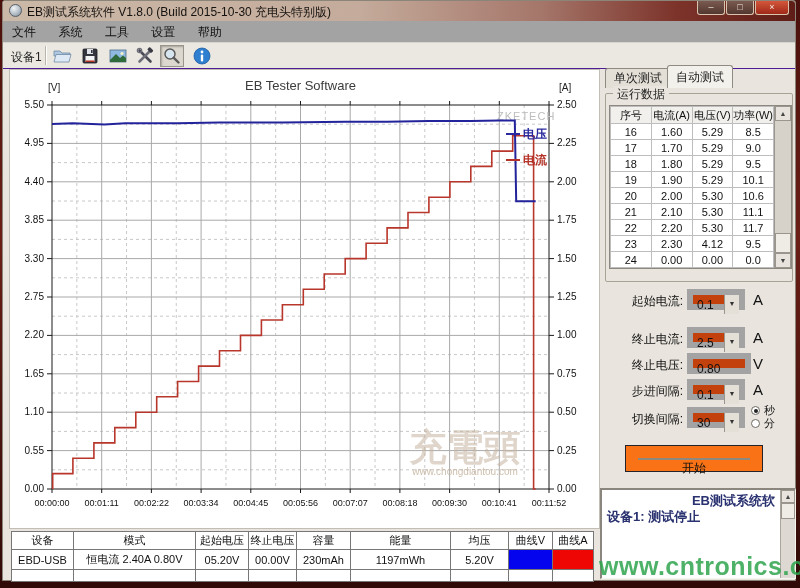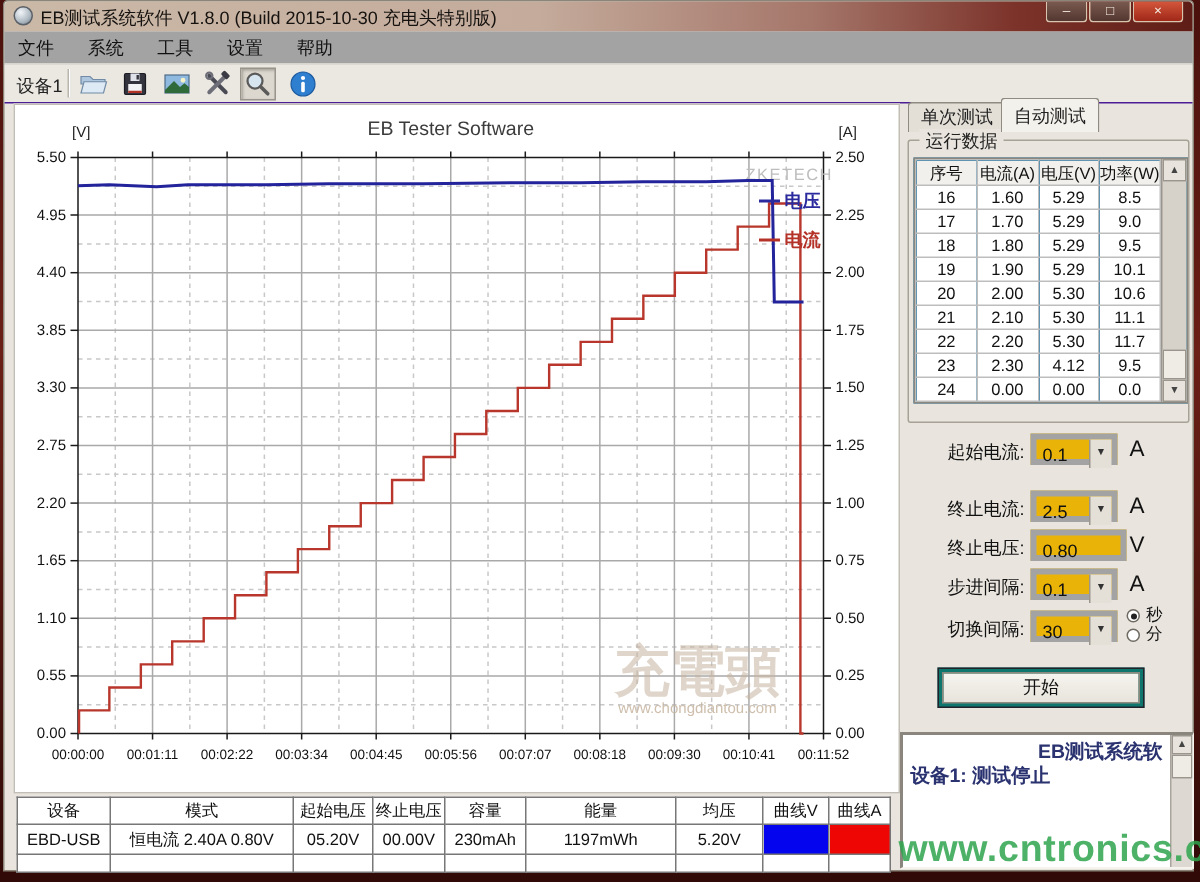--- a/index.html
+++ b/index.html
@@ -36,48 +36,48 @@
   .chartpanel{position:absolute;left:6px;top:68px;width:591px;height:460px;background:#fff;
     border:1px solid #c2beb5;box-sizing:border-box;}
   .chartpanel svg{display:block;}
   
   .tab{position:absolute;top:67px;height:19px;line-height:19px;padding:0 8px;font-size:12px;color:#222;
     background:#e3dfd7;border:1px solid #8f8b82;border-bottom:none;border-radius:3px 3px 0 0;}
   .tab.active{top:64px;height:22px;line-height:22px;background:#f3f1ec;z-index:3;}
   .grp{position:absolute;border:1px solid #a8a296;border-radius:2px;box-sizing:border-box;}
   .glabel{position:absolute;top:-8px;left:7px;background:#e9e5de;padding:0 4px;font-size:12px;color:#222;}
   
-  .grid{position:absolute;left:606px;top:104px;width:183px;height:164px;background:#0369a1;
+  .grid{position:absolute;left:606px;top:104px;width:183px;height:164px;background:#1d4ed8;
     border:1px solid #8c887f;box-sizing:border-box;}
   .grid table{border-collapse:collapse;table-layout:fixed;width:164px;}
   .grid th{background:#f1f0ec;font-weight:normal;}
   .grid th,.grid td{border:1px solid #bdbdbd;font-size:11px;text-align:center;color:#111;
     height:15px;padding:0;overflow:hidden;white-space:nowrap;}
   .grid th{height:16px;}
   .grid td{background:#fff;}
   .vscroll{position:absolute;right:0;top:0;width:17px;height:100%;background:#d6d2ca;border-left:1px solid #9a968d;box-sizing:border-box;}
   .sarrow{position:absolute;left:0;width:100%;height:15px;background:#e8e4dd;border:1px solid #9a968d;
     font-size:7px;text-align:center;line-height:14px;color:#444;box-sizing:border-box;}
   .sthumb{position:absolute;left:0;width:100%;background:#efece6;border:1px solid #9a968d;box-sizing:border-box;}
   
   .prow{position:absolute;left:606px;width:186px;height:22px;}
   .plabel{position:absolute;right:112px;top:4px;font-size:12px;color:#111;white-space:nowrap;}
-  .pbox{position:absolute;left:78px;top:0;width:58px;height:21px;background:#eab308;
-    border:4px solid #a3a3a3;box-sizing:border-box;}
+  .pbox{position:absolute;left:78px;top:0;width:58px;height:21px;background:#c2410c;
+    border:6px solid #a3a3a3;box-sizing:border-box;}
   .pbox.wide{width:64px;}
   .pval{position:absolute;left:4px;top:3px;font-size:12px;color:#111;}
   .parrow{position:absolute;right:0;top:0;width:15px;height:19px;background:#e4e0d8;border-left:1px solid #9a968d;
     font-size:7px;text-align:center;line-height:18px;color:#333;box-sizing:border-box;}
   .punit{position:absolute;left:144px;top:2px;font-size:15px;color:#111;}
   .radgrp{position:absolute;left:142px;top:-3px;width:44px;}
   .radio{display:block;font-size:11px;color:#111;height:13px;line-height:13px;position:relative;padding-left:13px;}
   .rdot{position:absolute;left:0;top:2px;width:9px;height:9px;border-radius:50%;border:1px solid #6f6b63;background:#fff;box-sizing:border-box;}
   .radio.sel .rdot::after{content:"";position:absolute;left:1.5px;top:1.5px;width:4px;height:4px;border-radius:50%;background:#222;}
   .startouter{position:absolute;left:622px;top:444px;width:138px;height:27px;border:1px solid #23232b;
-    background:#0f766e;padding:2px;box-sizing:border-box;}
+    background:#f97316;padding:12px;box-sizing:border-box;}
   .startbtn{width:100%;height:100%;border:1px solid #8d897f;background:linear-gradient(#f6f4ef,#e8e4dc);
     font-size:12px;color:#111;text-align:center;line-height:18px;box-sizing:border-box;}
   
   .logbox{position:absolute;left:597px;top:487px;width:196px;height:91px;background:#fff;
     border-top:2px solid #8a867d;border-left:2px solid #8a867d;border-right:1px solid #f5f3ee;border-bottom:1px solid #f5f3ee;
     box-sizing:border-box;overflow:hidden;}
   .logline1{position:absolute;right:20px;top:2px;font-size:13px;font-weight:bold;color:#2a3270;}
   .logline2{position:absolute;left:5px;top:18px;font-size:13px;font-weight:bold;color:#2a3270;}
   .logscroll{position:absolute;right:0;top:0;width:15px;height:100%;background:#ddd9d2;border-left:1px solid #a9a59c;box-sizing:border-box;}
   

